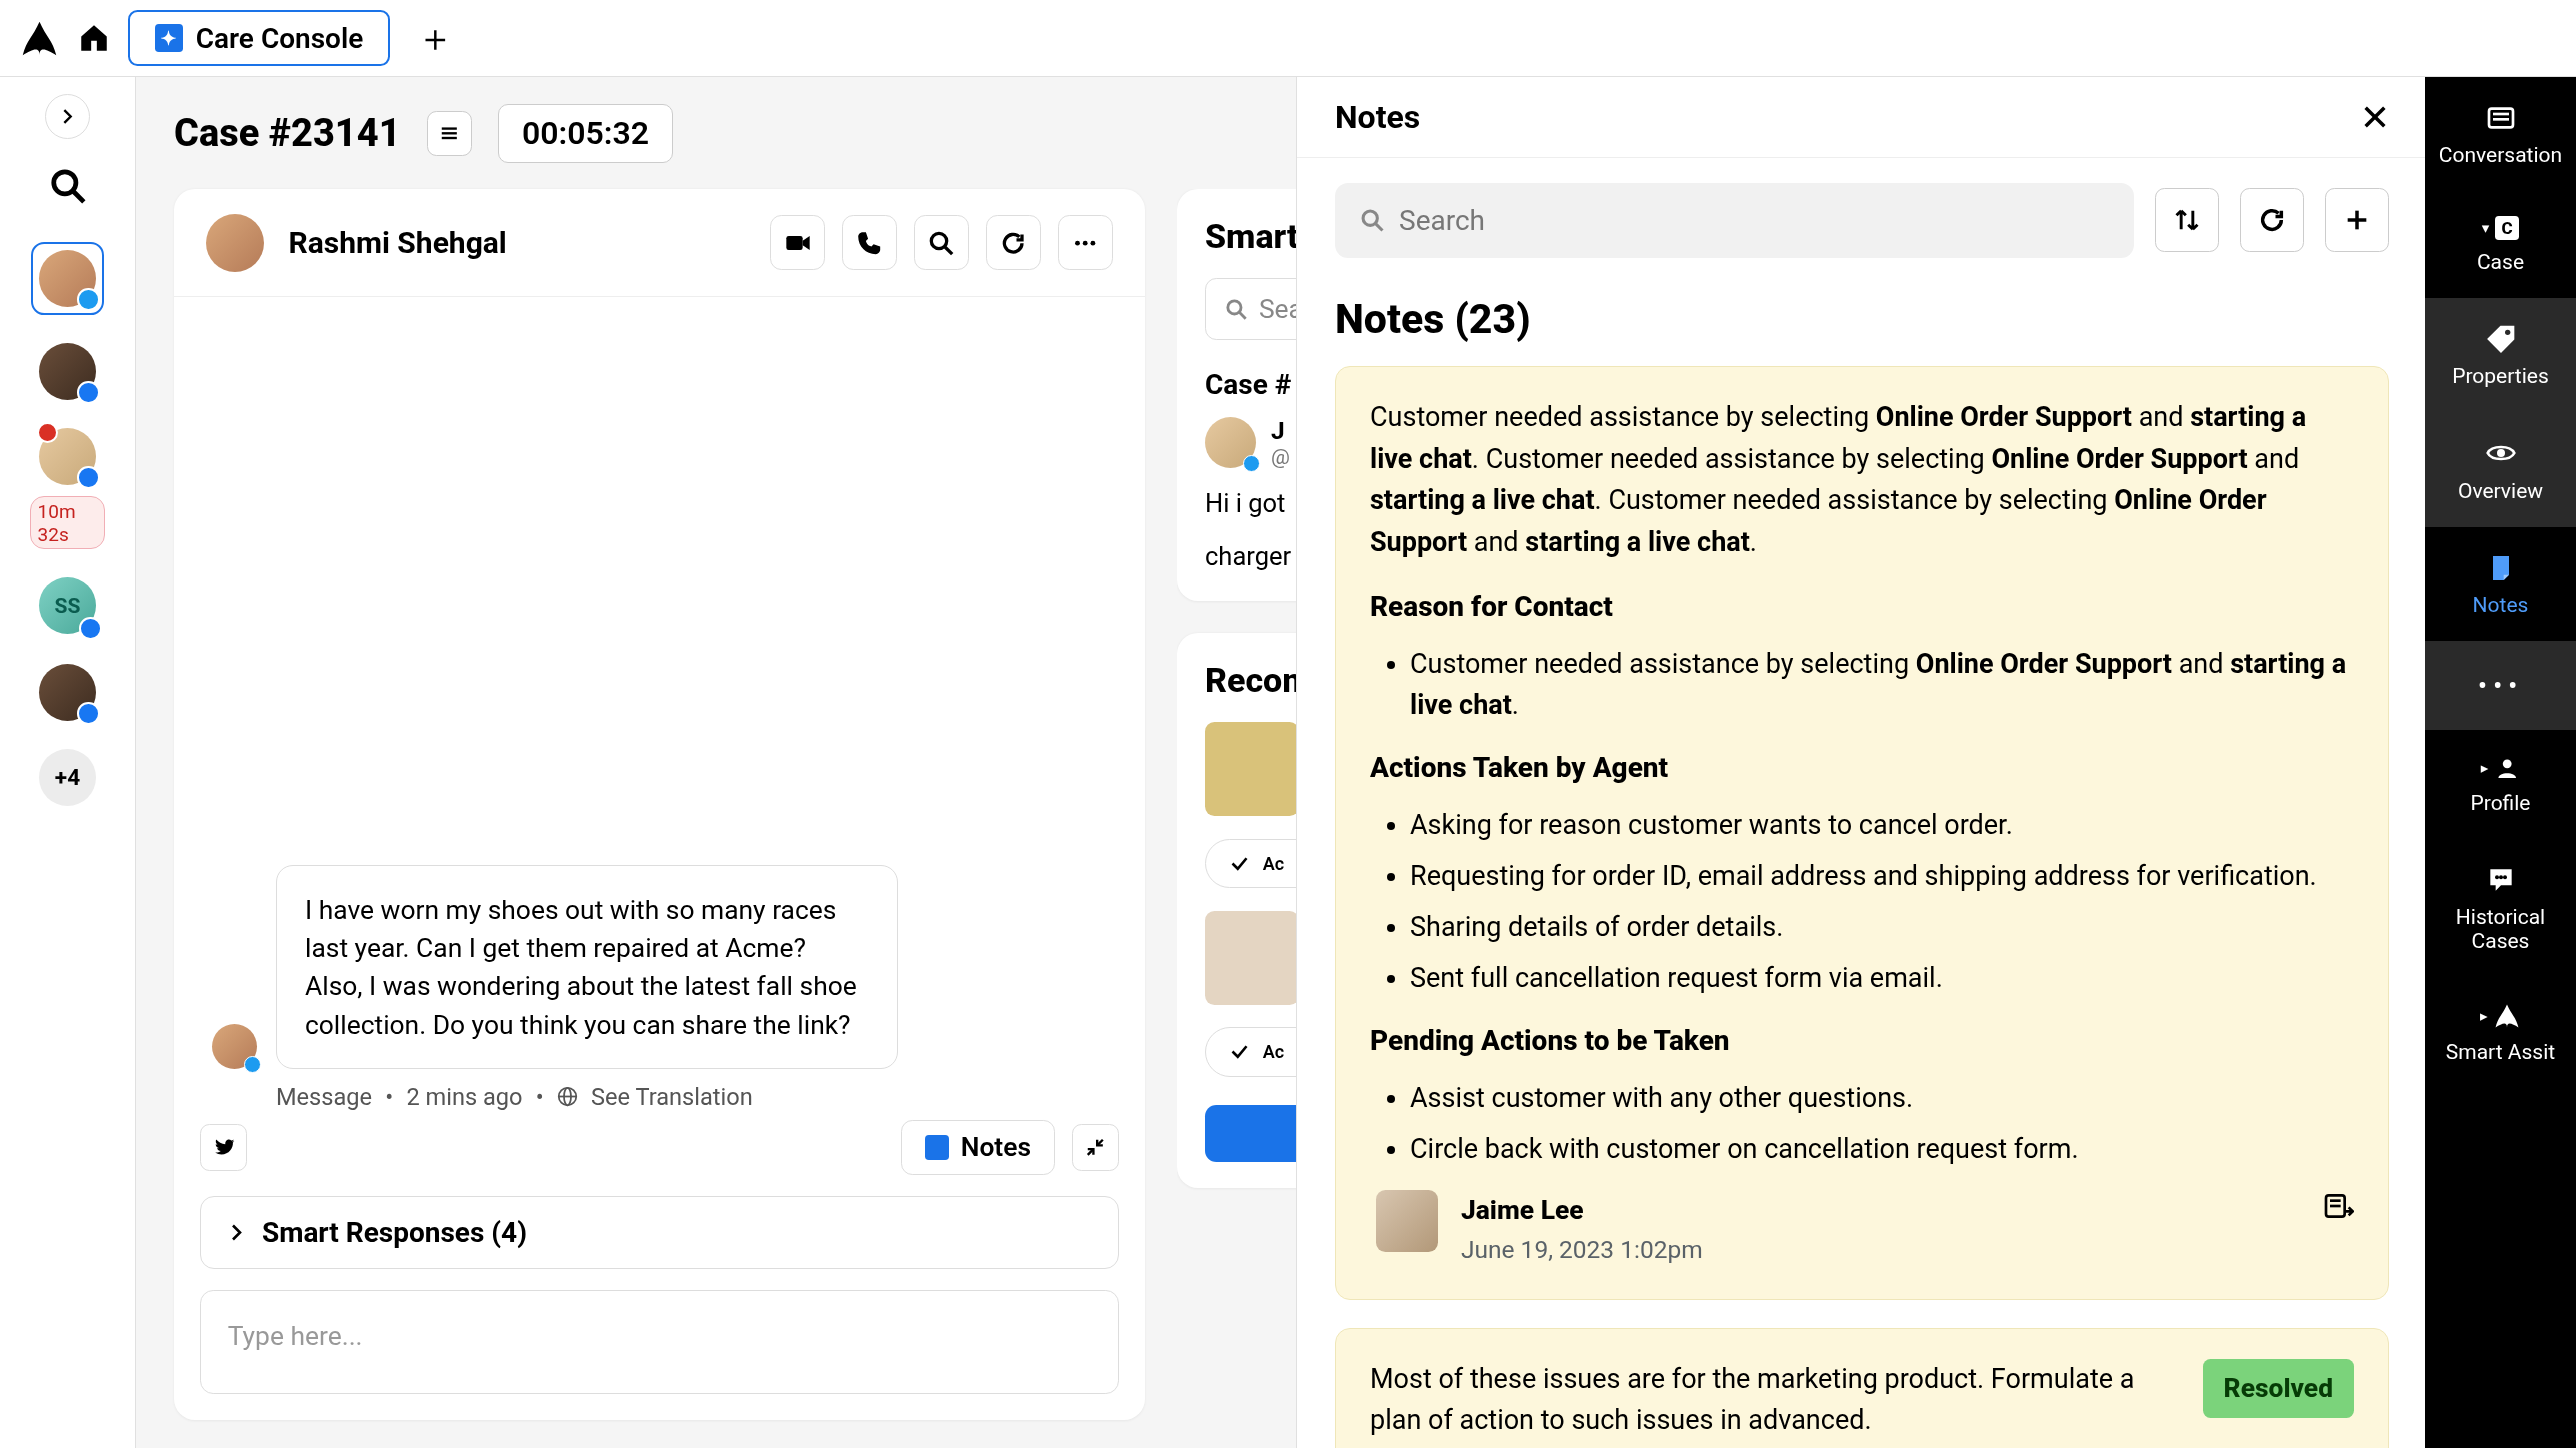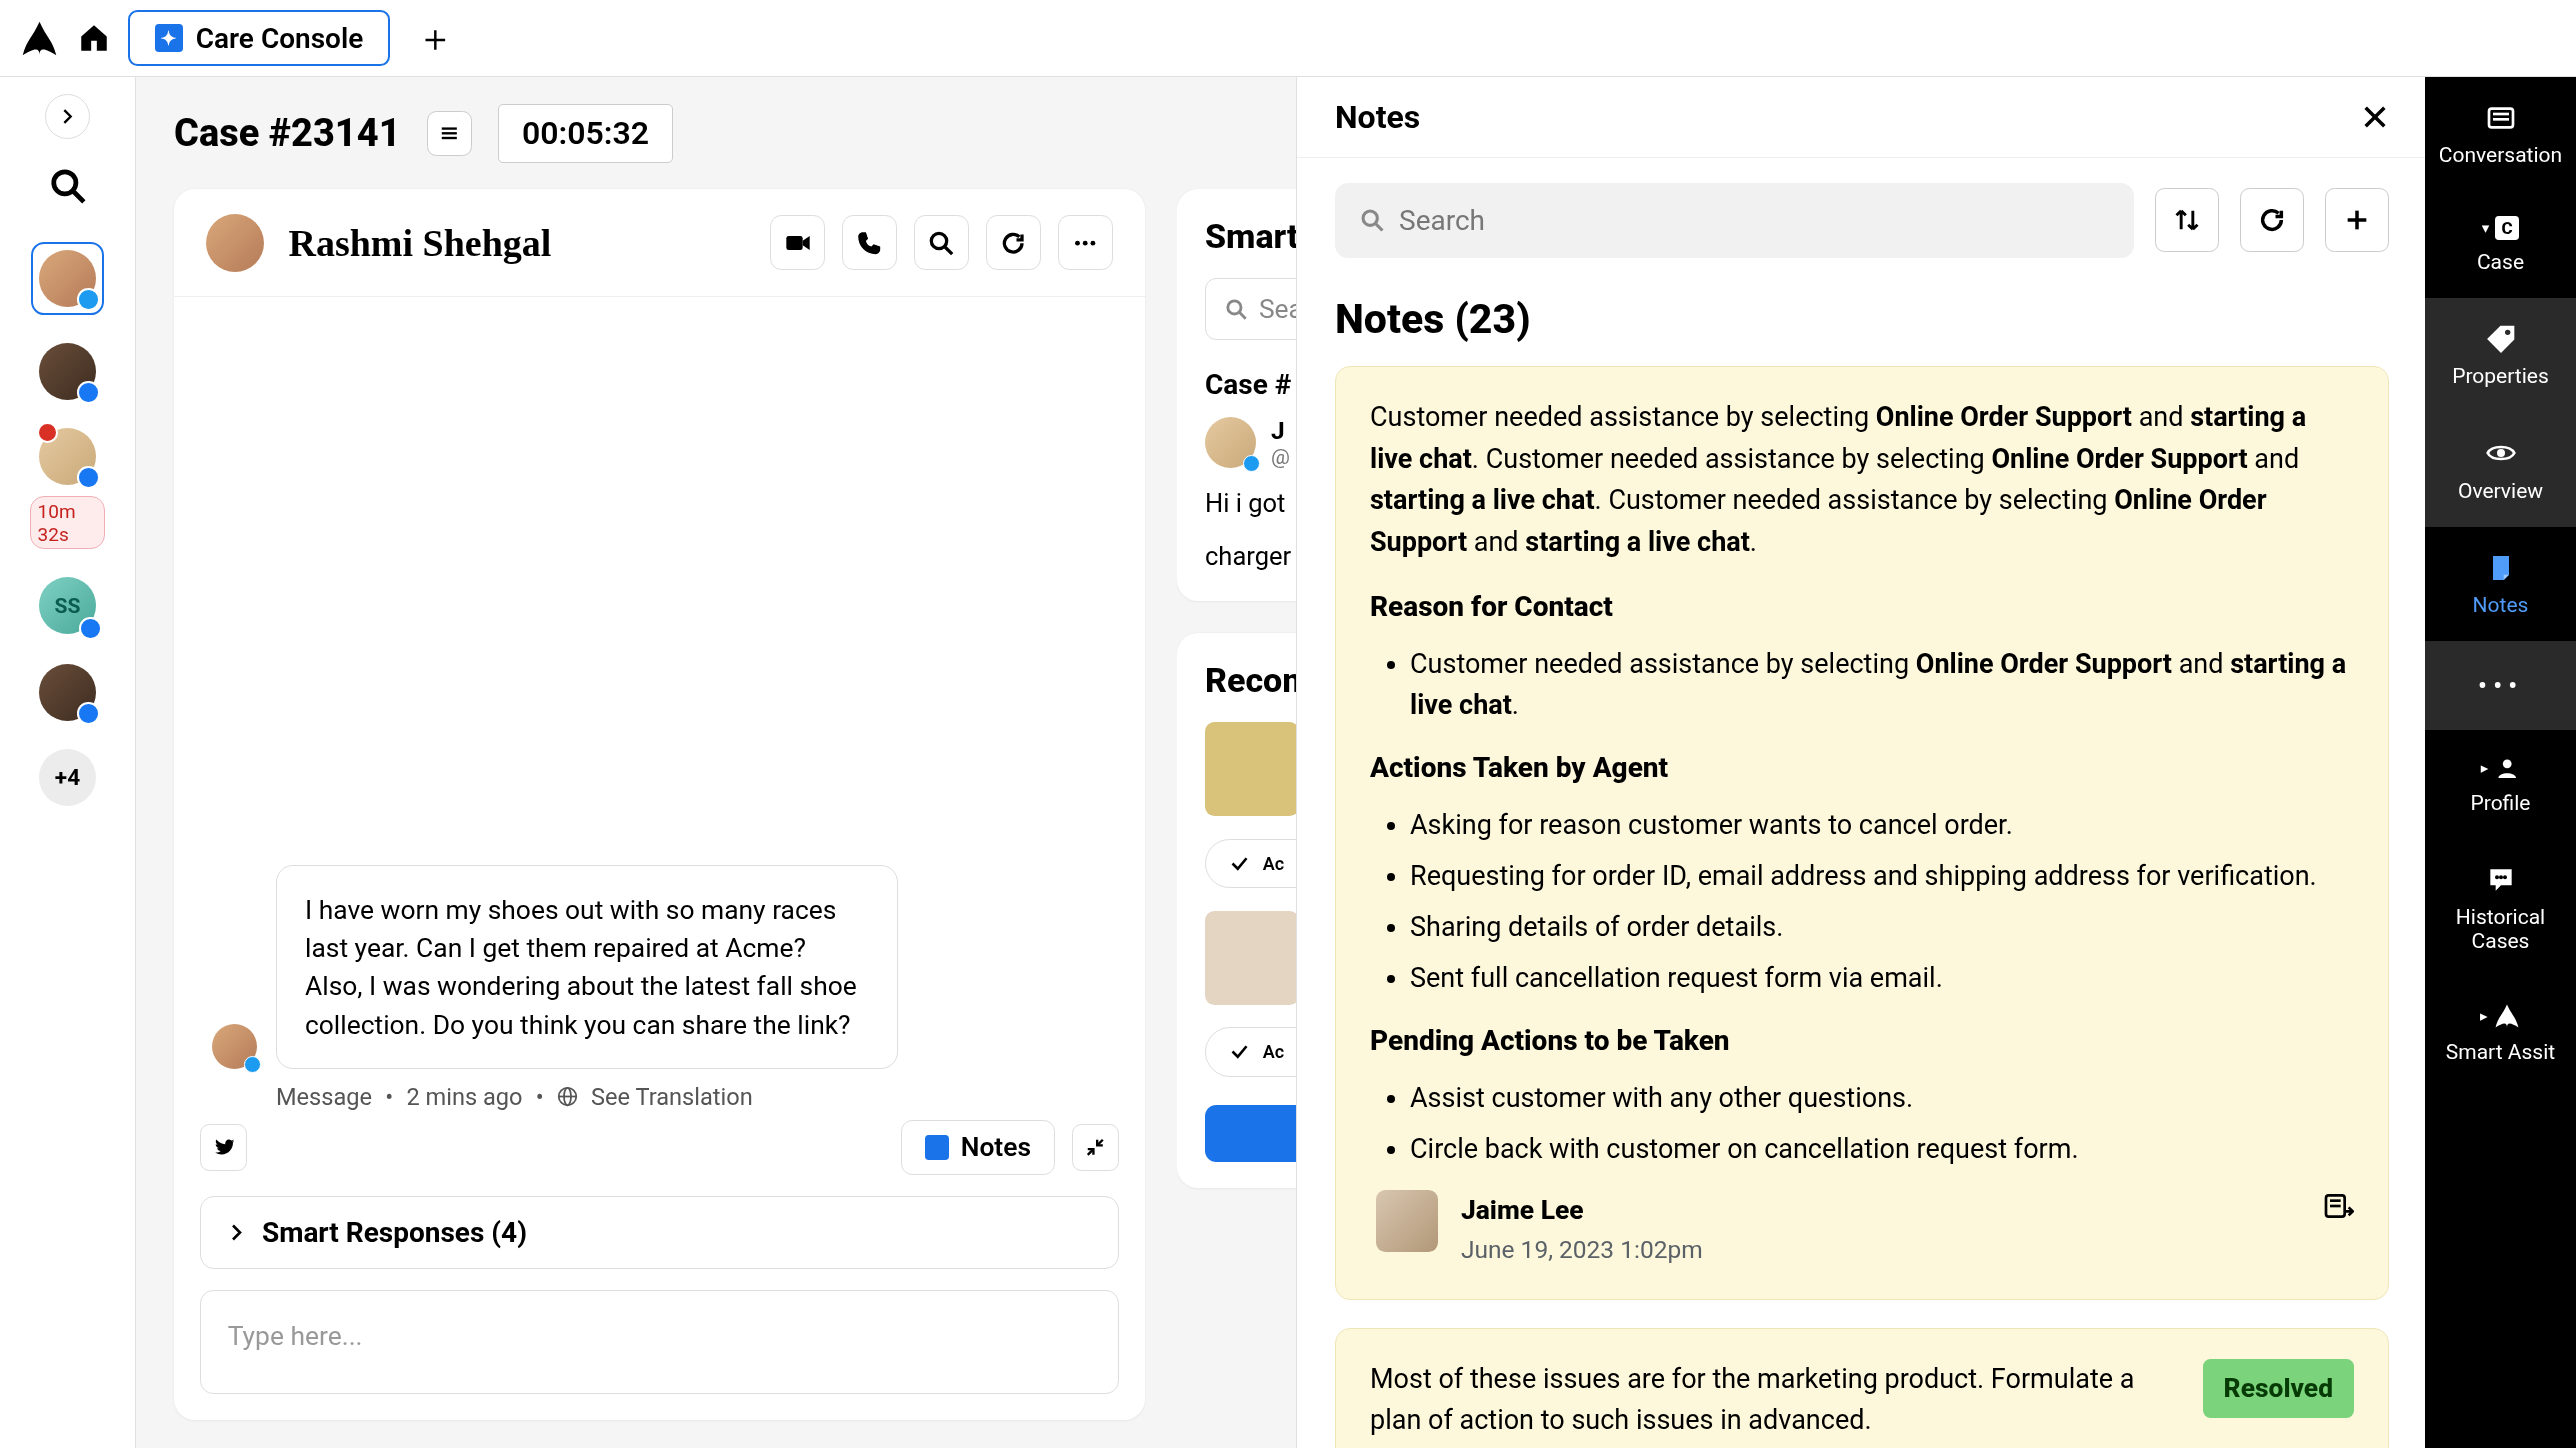--- a/index.html
+++ b/index.html
@@ -96,21 +96,21 @@
 .case-header {
   display:flex;align-items:center;gap:26.4px;
   padding:24.5px 38px;
 }
 .case-title{font-size:38px;font-weight:800;}
 .icon-square{
   width:45px;height:45px;border:0.9px solid #ccc;border-radius:9.4px;
   display:flex;align-items:center;justify-content:center;font-size:22.6px;background:#fff;cursor:pointer;
 }
 .timer-chip{
-  font-size:32px;font-weight:600;border:0.9px solid #ccc;border-radius:5px;
+  font-size:32px;font-weight:600;border:0.9px solid #ccc;border-radius:10px;
   padding:9.4px 22.6px;background:#fff;
 }
 .omni-chip{
   margin-left:auto;
   border:2.4px solid #1a73e8;border-radius:9.4px;padding:13.2px 26.4px;
   font-size:28px;color:#1a73e8;font-weight:600;background:#fff;
   white-space:nowrap; overflow:hidden;
 }
 
 .panels-row{
@@ -120,21 +120,21 @@
 
 .chat-panel{
   width:971px;background:#fff;border-radius:21px;
   display:flex;flex-direction:column;overflow:hidden;
   box-shadow:0 0.9px 2.8px rgba(0,0,0,0.06);
 }
 .chat-head{
   display:flex;align-items:center;gap:24.5px;padding:24.5px 32px;border-bottom:0.9px solid #eee;
 }
 .chat-head .avatar-circle{width:58px;height:58px;}
-.chat-name{font-size:38px;font-weight:700;font-family:Liberation Serif, serif;}
+.chat-name{font-size:30px;font-weight:700;}
 .chat-tools{margin-left:auto;display:flex;gap:17px;}
 .tool-btn{
   width:55px;height:55px;border:0.9px solid #ddd;border-radius:11.3px;
   display:flex;align-items:center;justify-content:center;font-size:26.4px;background:#fff;cursor:pointer;
 }
 .chat-body{flex:1;display:flex;flex-direction:column;justify-content:flex-end;padding:28px 38px 9.4px;}
 .msg-row{display:flex;gap:19px;align-items:flex-end;}
 .msg-row .avatar-circle{width:45px;height:45px;flex-shrink:0;}
 .msg-bubble{
   border:0.9px solid #ddd;border-radius:17px;padding:24.5px 28px;font-size:26.4px;line-height:1.45;

